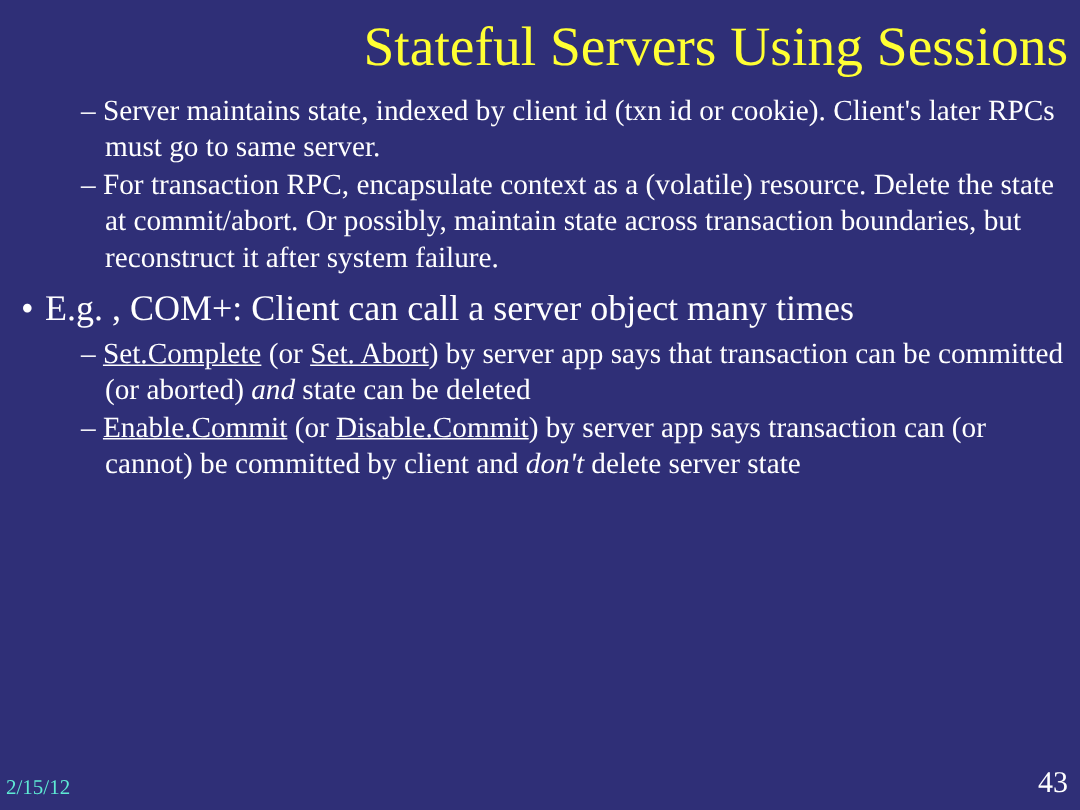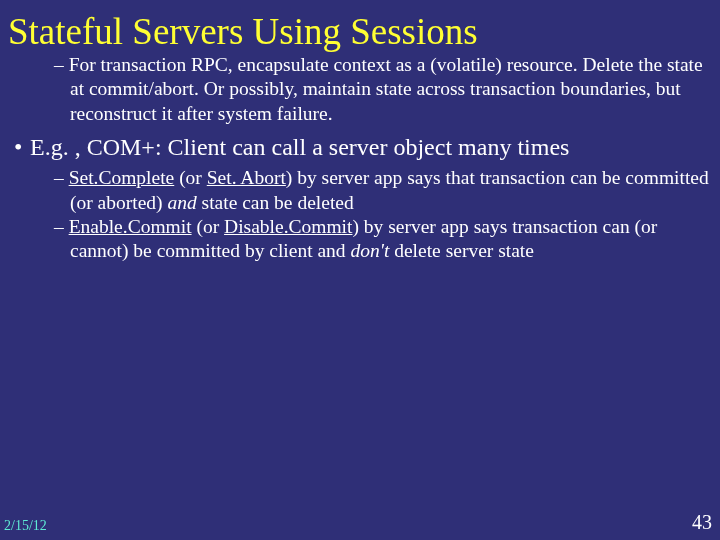--- a/index.html
+++ b/index.html
@@ -13,21 +13,22 @@
   }
   .slide {
     width: 720px;
     height: 540px;
     padding: 10px 8px 0 8px;
     position: relative;
   }
   .title {
     color: #ffff33;
     font-size: 37px;
-    text-align: left;
+    text-align: right;
+    margin-bottom: 10px;
     font-weight: normal;
   }
   .body-content {
     padding: 0 2px;
   }
   .lvl1 {
     font-size: 24px;
     line-height: 1.25;
     margin: 2px 0 4px 0;
     padding-left: 4px;
@@ -70,20 +71,23 @@
 
 <div class="slide">
 
   <h1 class="title">Stateful Servers Using Sessions</h1>
 
   <div class="body-content">
 
 
     <div class="sub">
       <p class="sub-item">
+        <span class="dash">– </span><span>Server maintains state, indexed by client id (txn id or cookie). Client's later RPCs must go to same server.</span>
+      </p>
+      <p class="sub-item">
         <span class="dash">– </span><span>For transaction RPC, encapsulate context as a (volatile) resource. Delete the state at commit/abort. Or possibly, maintain state across transaction boundaries, but reconstruct it after system failure.</span>
       </p>
     </div>
 
     <p class="lvl1">
       <span class="bullet">•</span><span>E.g. , COM+: Client can call a server object many times</span>
     </p>
 
     <div class="sub">
       <p class="sub-item">

